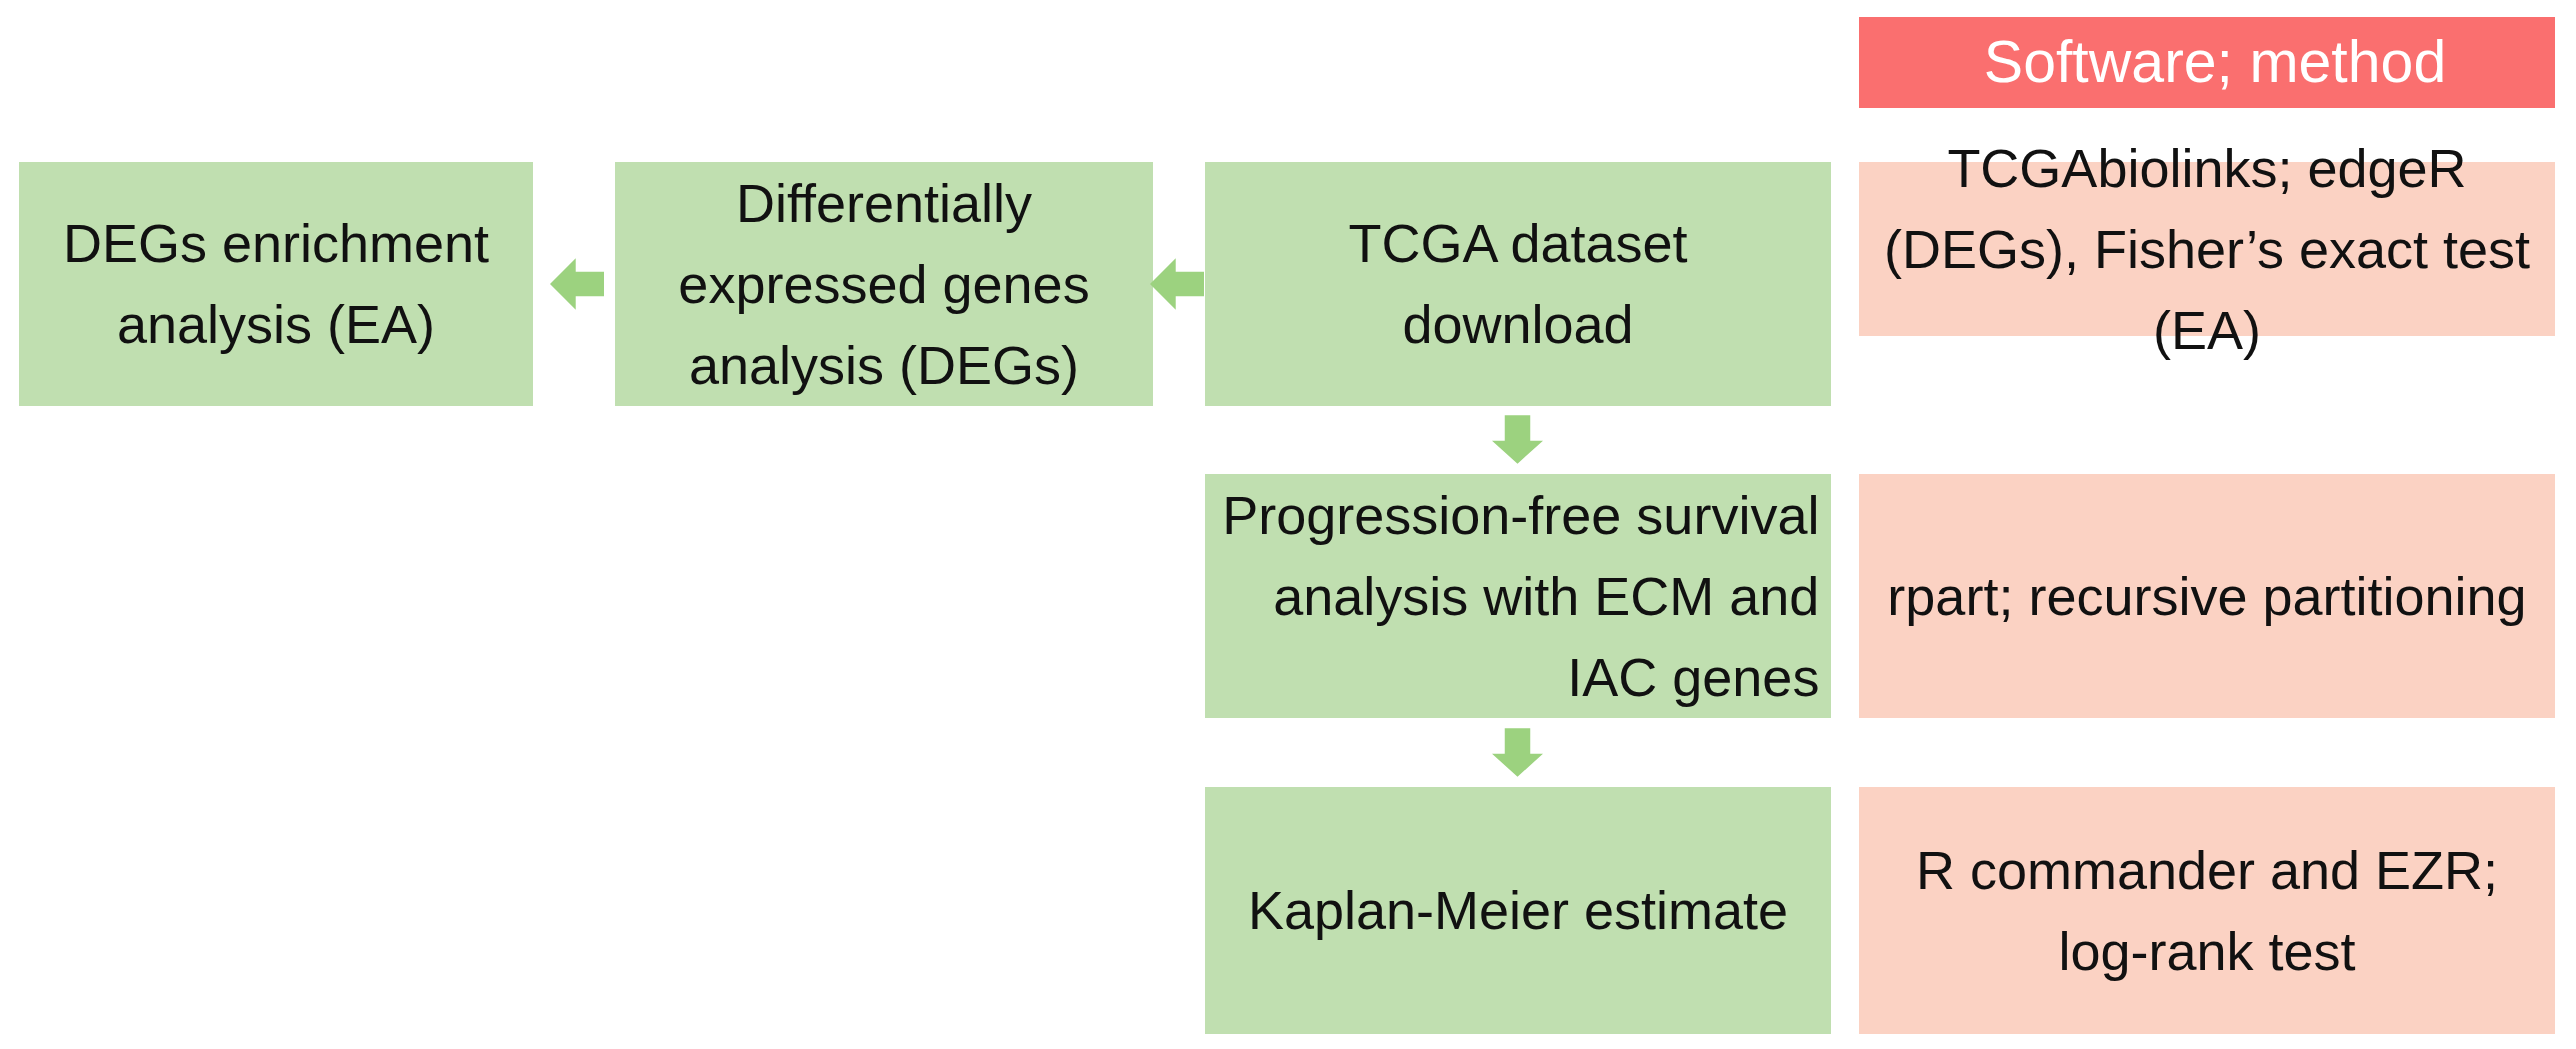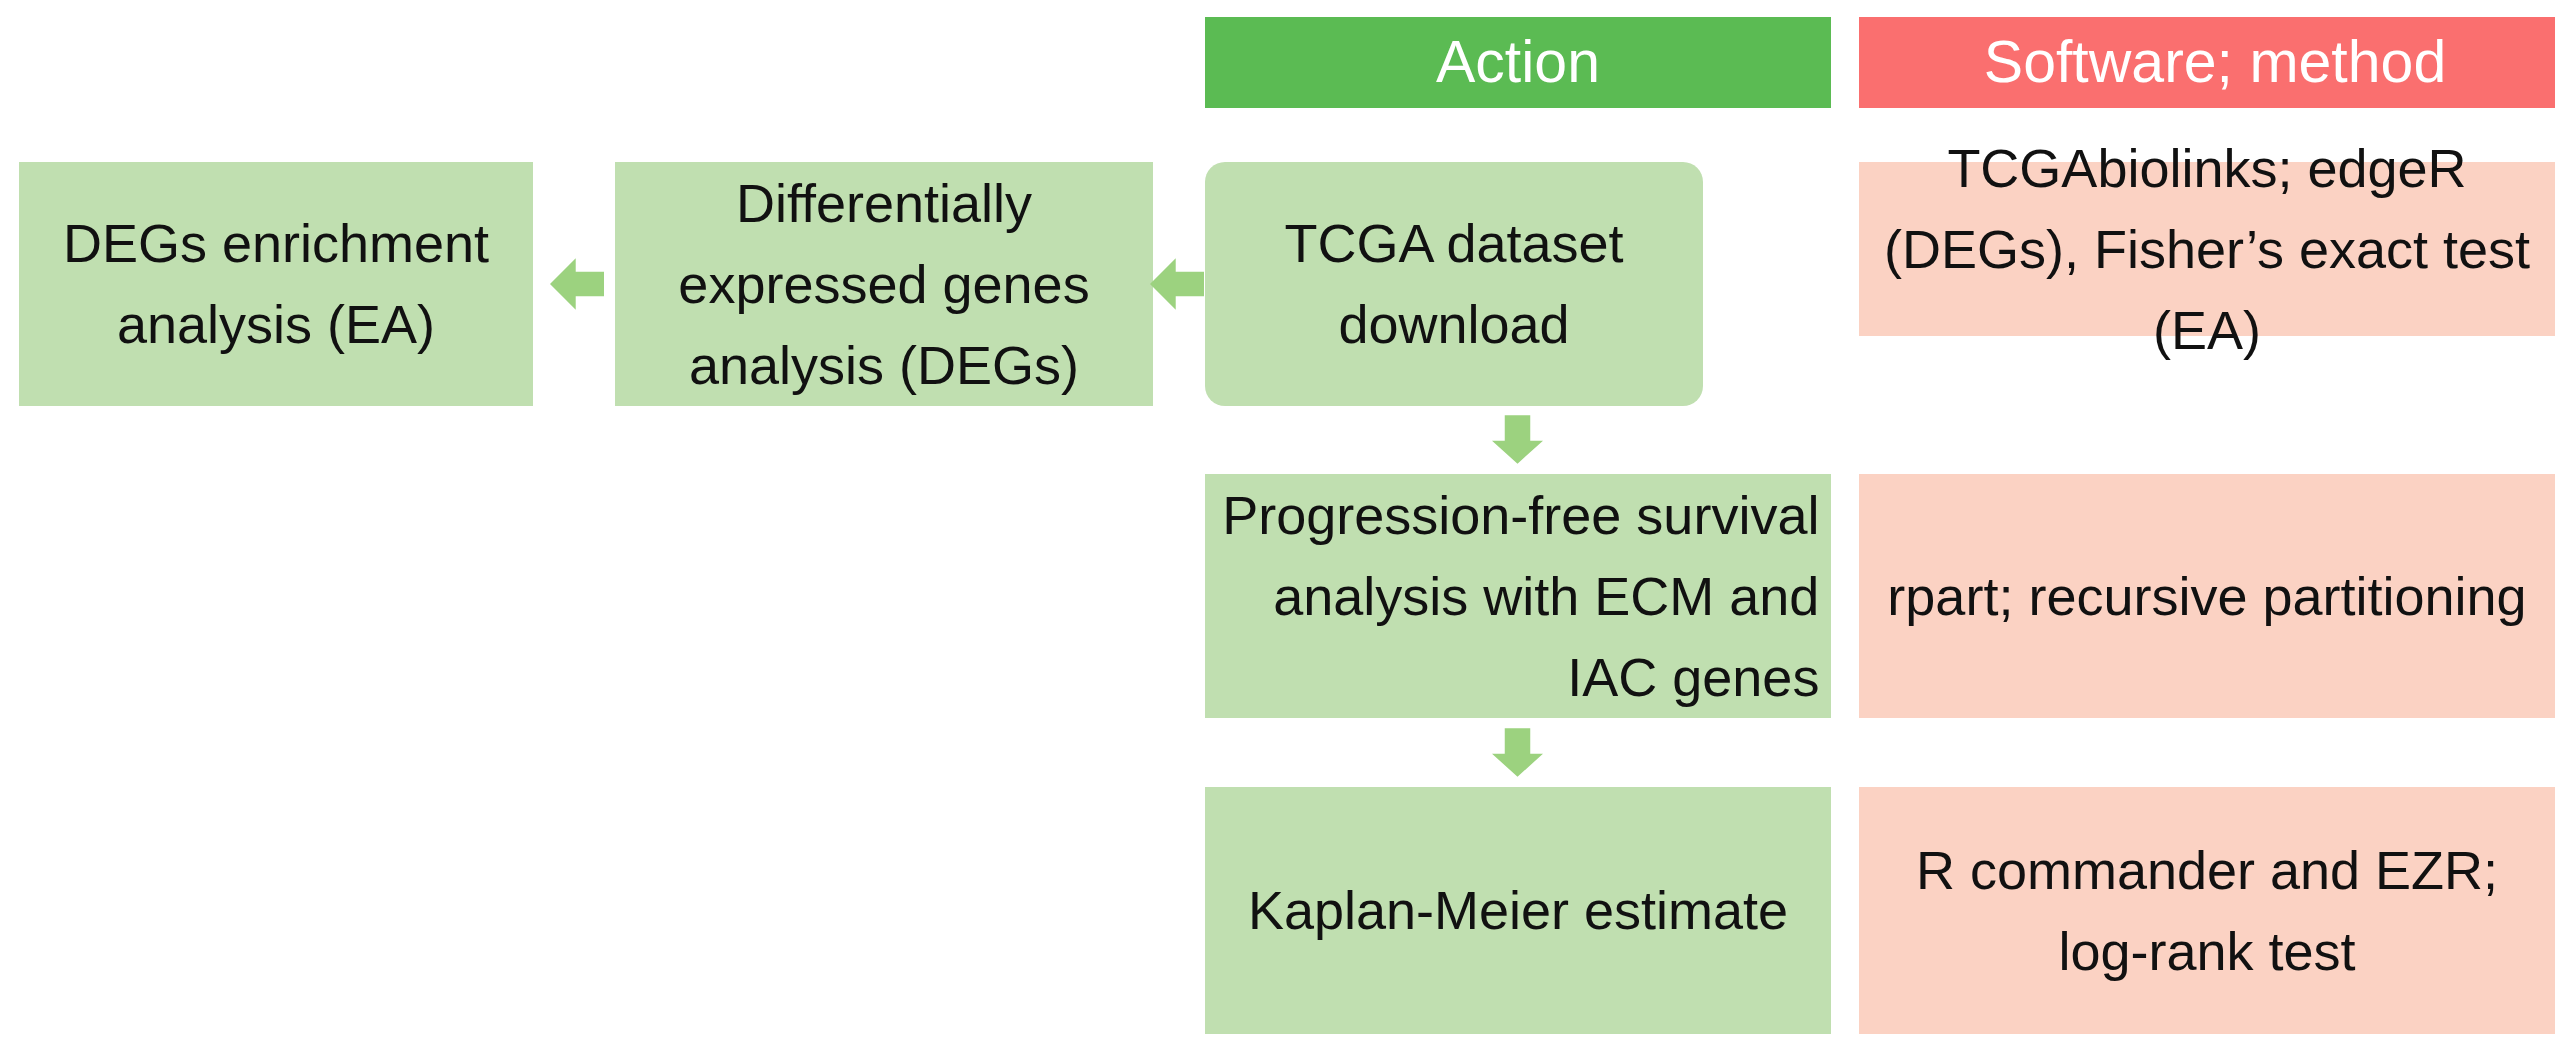--- a/index.html
+++ b/index.html
@@ -36,40 +36,39 @@
   .bg-header-red{background:var(--header-red);padding-left:16px;}
   .arrow{position:absolute;}
   .arrow svg{display:block;width:100%;height:100%;}
   .arrow polygon{fill:var(--arrow-green);}
   
   .hdr-action   {left:1205px;top:16.7px;width:626px;height:91px;}
   .hdr-software {left:1859px;top:16.7px;width:696px;height:91px;}
   
   .box-ea   {left:19px;  top:162px;width:514px; height:244px;padding:0 19px;}
   .box-degs {left:615px; top:162px;width:538px; height:244px;padding:0 19px;}
-  .box-tcga {left:1205px;top:162px;width:498px; height:244px;padding:4px 39px;border-radius:20px;}
+  .box-tcga {left:1205px;top:162px;width:626px; height:244px;padding:4px 39px;}
   .box-sw1  {left:1859px;top:162px;width:696px;height:174px;padding:0 23px;}
   
   .box-pfs  {left:1205px;top:474px;width:626px; height:244px;padding:0 11.6px;text-align:right;}
   .box-sw2  {left:1859px;top:474px;width:696px;height:244px;padding:0 26px;text-align:center;}
   
   .box-km   {left:1205px;top:787px;width:626px; height:247px;padding:0 39px;}
   .box-sw3  {left:1859px;top:787px;width:696px;height:247px;padding:0 23px;}
   
   .arrow-left-1{left:550px; top:257px;width:54px;height:54px;}
   .arrow-left-2{left:1150px;top:257px;width:54px;height:54px;}
   .arrow-down-1{left:1492px;top:415px; width:51px;height:49px;}
   .arrow-down-2{left:1492px;top:728px;width:51px;height:49px;}
 </style>
 </head>
 <body>
 
 <div class="canvas">
 
-  <div class="cell hdr bg-header-green hdr-action">Action</div>
 
   <div class="cell hdr bg-header-red hdr-software">Software; method</div>
 
   <div class="cell bg-green box-ea">DEGs enrichment analysis (EA)</div>
 
   <div class="arrow arrow-left-1">
     <svg viewBox="0 0 84 84" xmlns="http://www.w3.org/2000/svg" aria-hidden="true">
       <polygon points="40,2 40,23 84,23 84,61 40,61 40,82 0,42"></polygon>
     </svg>
   </div>

